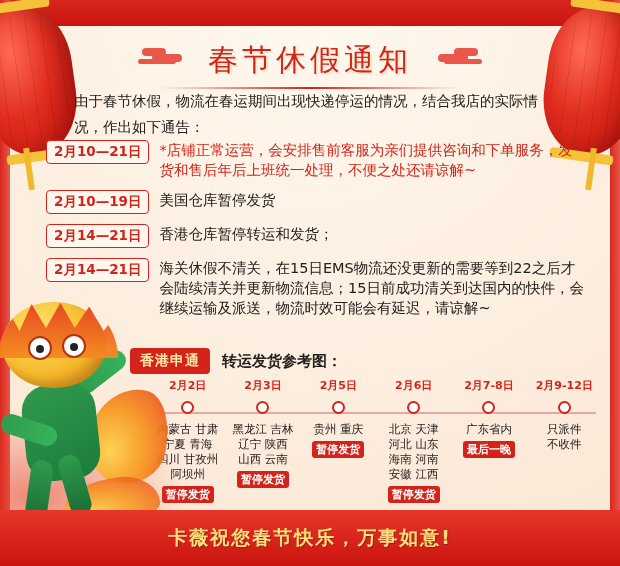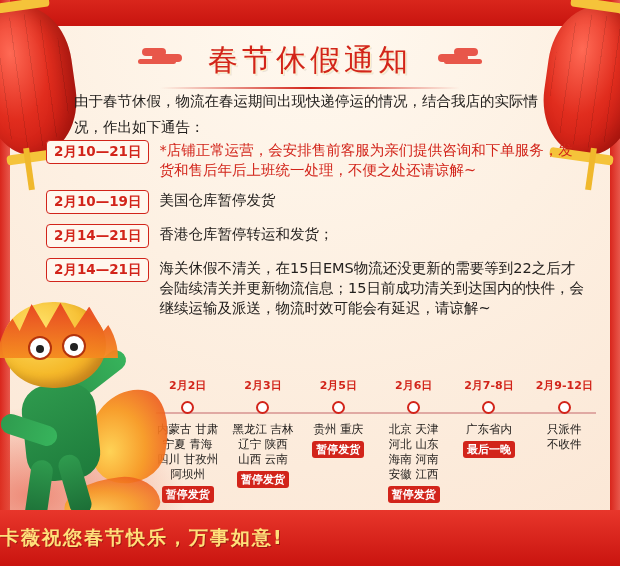--- a/index.html
+++ b/index.html
@@ -178,21 +178,21 @@
 
   
   .swirl{
     position:absolute;left:-10px;bottom:46px;width:210px;height:120px;
     background:radial-gradient(ellipse at 20% 80%,rgba(226,60,40,.55),rgba(226,60,40,0) 65%);
   }
 
   
   .footer{
     position:absolute;left:0;bottom:0;width:620px;height:56px;
-    display:flex;align-items:center;justify-content:flex-start;
+    display:flex;align-items:center;justify-content:center;
   }
   .footer-text{
     color:#ffe07a;font-size:19px;font-weight:bold;letter-spacing:2px;
     font-family:"DejaVu Sans","Liberation Sans",sans-serif;
     text-shadow:1px 1px 0 rgba(0,0,0,.25);
   }
 </style>
 </head>
 <body>
 
@@ -246,20 +246,24 @@
       <div class="row-text">香港仓库暂停转运和发货；</div>
     </div>
 
     <div class="row">
       <div class="tag">2月14—21日</div>
       <div class="row-text">海关休假不清关，在15日EMS物流还没更新的需要等到22之后才会陆续清关并更新物流信息；15日前成功清关到达国内的快件，会继续运输及派送，物流时效可能会有延迟，请谅解~</div>
     </div>
 
   </div>
 
+  <div class="st-row">
+    <div class="st-badge">香港申通</div>
+    <div class="st-text">转运发货参考图：</div>
+  </div>
 
   <div class="timeline">
     <div class="tl-line"></div>
     <div class="tl-cols">
 
       <div class="tl-col">
         <div class="tl-date">2月2日</div>
         <div class="tl-dot"></div>
         <div class="tl-items">
           <div>内蒙古 甘肃</div>

